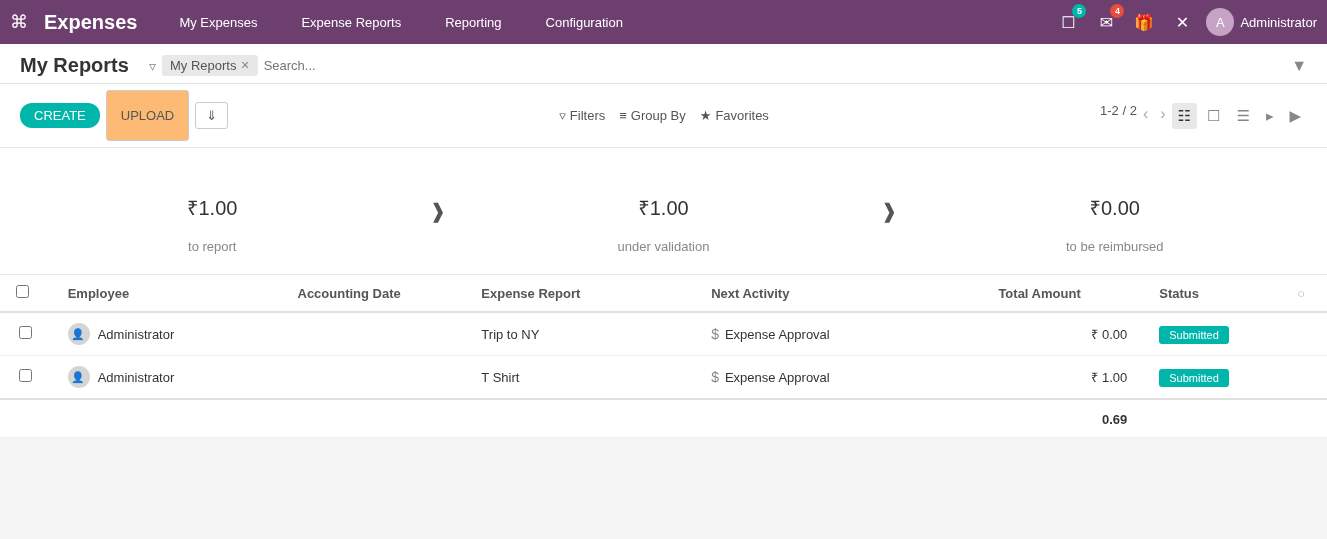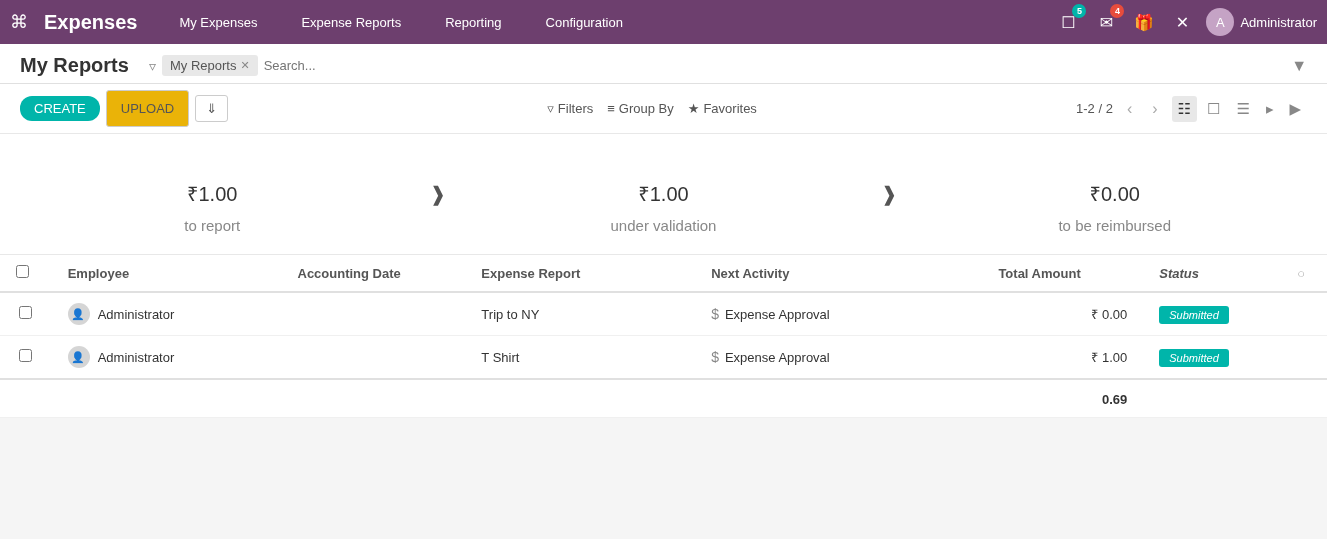--- a/index.html
+++ b/index.html
@@ -50,46 +50,46 @@
     .toolbar {
       background: white;
       padding: 6px 20px;
       display: flex;
       align-items: center;
       justify-content: space-between;
       border-bottom: 1px solid #e8e8e8;
     }
     .toolbar-left { display: flex; gap: 6px; align-items: center; }
     .btn-create { background: #00b5aa; color: white; border: none; border-radius: 12px; padding: 5px 14px; font-size: 13px; cursor: pointer; font-weight: 500; }
-    .btn-upload { background: #eab308; color: #555; border: 1px solid #ccc; border-radius: 3px; padding: 10px 14px; font-size: 13px; cursor: pointer; }
+    .btn-upload { background: #fdba74; color: #555; border: 1px solid #ccc; border-radius: 3px; padding: 17px 14px; font-size: 13px; cursor: pointer; }
     .btn-icon { background: white; color: #555; border: 1px solid #ccc; border-radius: 3px; padding: 5px 10px; font-size: 13px; cursor: pointer; }
     .toolbar-center { display: flex; gap: 14px; align-items: center; }
     .toolbar-filter-item { display: flex; align-items: center; gap: 4px; color: #555; cursor: pointer; font-size: 13px; }
-    .toolbar-right { display: flex; align-items: center; gap: 8px; }
+    .toolbar-right { display: flex; align-items: flex-start; }
     .page-count { color: #555; font-size: 13px; }
     .nav-arrow { color: #aaa; cursor: pointer; font-size: 16px; padding: 2px 6px; }
     .view-icons { display: flex; gap: 4px; }
     .view-icon { padding: 4px 6px; cursor: pointer; color: #888; border-radius: 3px; font-size: 15px; }
     .view-icon.active { background: #e8e8e8; color: #333; }
 
     
     .summary-bar {
       background: white;
       border-bottom: 1px solid #e8e8e8;
       display: flex;
       align-items: center;
       padding: 10px 0;
     }
     .summary-item {
       flex: 1;
       text-align: center;
       padding: 10px 20px;
     }
     .summary-amount { font-size: 20px; color: #333; font-weight: 500; margin-top: 26px; }
-    .summary-label { font-size: 15px; color: #888; margin-top: 10px; }
+    .summary-label { font-size: 13px; color: #888; margin-top: 18px; }
     .summary-arrow { color: #555; font-size: 20px; display: flex; align-items: center; padding: 0 5px; }
 
     
     .table-container { background: white; }
     .data-table { width: 100%; border-collapse: collapse; }
     .data-table th {
       text-align: left;
       padding: 10px 16px;
       color: #555;
       font-weight: 600;
@@ -102,21 +102,21 @@
       border-bottom: 1px solid #f0f0f0;
       color: #333;
       font-size: 13px;
     }
     .checkbox-col { width: 36px; text-align: center; }
     .employee-col { width: 200px; }
     .accounting-col { width: 160px; }
     .expense-col { width: 200px; }
     .activity-col { width: 250px; }
     .amount-col { width: 140px; text-align: right; }
-    .status-col { width: 120px; font-style: italic; }
+    .status-col { width: 120px; }
     .col-header-extra { width: 30px; }
 
     .employee-cell { display: flex; align-items: center; gap: 8px; }
     .employee-avatar { width: 22px; height: 22px; border-radius: 50%; background: #d5d5d5; display: flex; align-items: center; justify-content: center; font-size: 11px; color: #888; }
     .activity-cell { display: flex; align-items: center; gap: 6px; }
     .dollar-icon { color: #888; font-size: 14px; }
     .badge-submitted { background: #00b5aa; color: white; border-radius: 3px; padding: 3px 10px; font-size: 11px; font-weight: 500; }
     .amount-right { text-align: right; }
     .total-row td { font-weight: 600; border-top: 2px solid #e0e0e0; padding-top: 12px; }
     .col-extra-btn { color: #aaa; cursor: pointer; }

